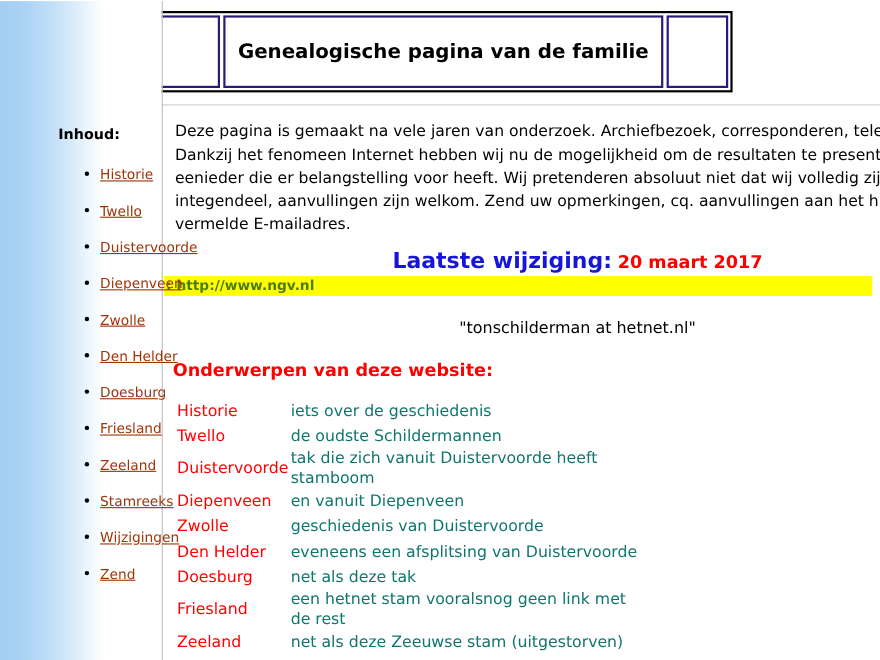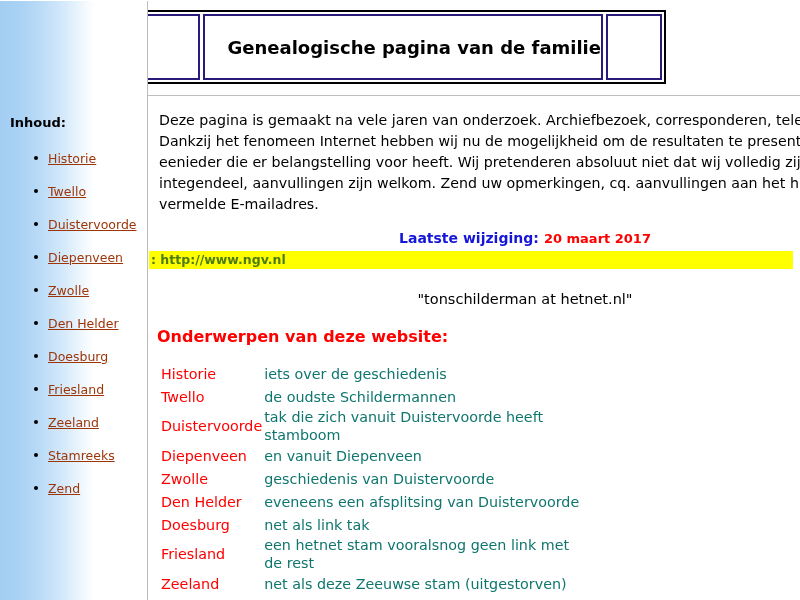--- a/index.html
+++ b/index.html
@@ -47,21 +47,21 @@
     box-sizing: border-box;
     background: #ffffff;
   }
   .hdr-left  { width: 62px; margin-right: 3px; }
   .hdr-right { width: 56px; margin-left: 3px; }
   .hdr-center {
     flex: 1 1 auto;
     display: flex;
     flex-direction: row;
     align-items: center;
-    justify-content: flex-end;
+    justify-content: center;
     padding-top: 2px;
   }
   .hdr-line1 {
     font-size: 18px;
     font-weight: bold;
     color: #000000;
     line-height: 22px;
     white-space: nowrap;
   }
   .hdr-line2 {
@@ -100,20 +100,21 @@
         #ffffff 148px);
     border-right: 1px solid #bdbdbd;
     box-sizing: border-box;
     z-index: 2;
   }
   .sidebar-inner {
     position: absolute;
     left: 0;
     top: 95px;
     width: 147px;
+    padding-left: 43px;
   }
   .sidebar-title {
     font-size: 13px;
     font-weight: bold;
     color: #000000;
     padding: 19px 0 0 10px;
     line-height: 16px;
   }
   .sidebar-list {
     list-style: none;
@@ -163,26 +164,26 @@
   }
 
   .lastmod {
     text-align: center;
     padding: 14px 0 0 0;
     line-height: 17px;
     white-space: nowrap;
   }
   .lastmod .lbl {
     color: #1616d8;
-    font-size: 14px;
+    font-size: 20px;
     font-weight: bold;
   }
   .lastmod .val {
     color: #ff0000;
-    font-size: 13px;
+    font-size: 16px;
     font-weight: bold;
   }
 
   .ngv-bar {
     margin-top: 4px;
     width: 644px;
     background: #ffff00;
     color: #ff0000;
     font-size: 12.5px;
     font-weight: bold;
@@ -287,20 +288,24 @@
           <li>
             <span class="bullet"></span>
             <a>Zeeland</a>
           </li>
           <li>
             <span class="bullet"></span>
             <a>Stamreeks</a>
           </li>
           <li>
             <span class="bullet"></span>
+            <a>Wijzigingen</a>
+          </li>
+          <li>
+            <span class="bullet"></span>
             <a>Zend</a>
           </li>
         </ul>
       </div>
     </div>
 
     <div class="content">
 
       <p class="intro">Deze pagina is gemaakt na vele jaren van onderzoek. Archiefbezoek, corresponderen, telefoneren etc. Dankzij het fenomeen Internet hebben wij nu de mogelijkheid om de resultaten te presenteren aan eenieder die er belangstelling voor heeft. Wij pretenderen absoluut niet dat wij volledig zijn, integendeel, aanvullingen zijn welkom. Zend uw opmerkingen, cq. aanvullingen aan het hieronder vermelde E-mailadres.</p>
 
@@ -338,21 +343,21 @@
           <tr>
             <td class="name">Zwolle</td>
             <td class="desc">geschiedenis van Duistervoorde</td>
           </tr>
           <tr>
             <td class="name">Den Helder</td>
             <td class="desc">eveneens een afsplitsing van Duistervoorde</td>
           </tr>
           <tr>
             <td class="name">Doesburg</td>
-            <td class="desc">net als link tak</td>
+            <td class="desc">net als deze tak</td>
           </tr>
           <tr>
             <td class="name">Friesland</td>
             <td class="desc">een hetnet stam vooralsnog geen link met de rest</td>
           </tr>
           <tr>
             <td class="name">Zeeland</td>
             <td class="desc">net als deze Zeeuwse stam (uitgestorven)</td>
           </tr>
           <tr>

